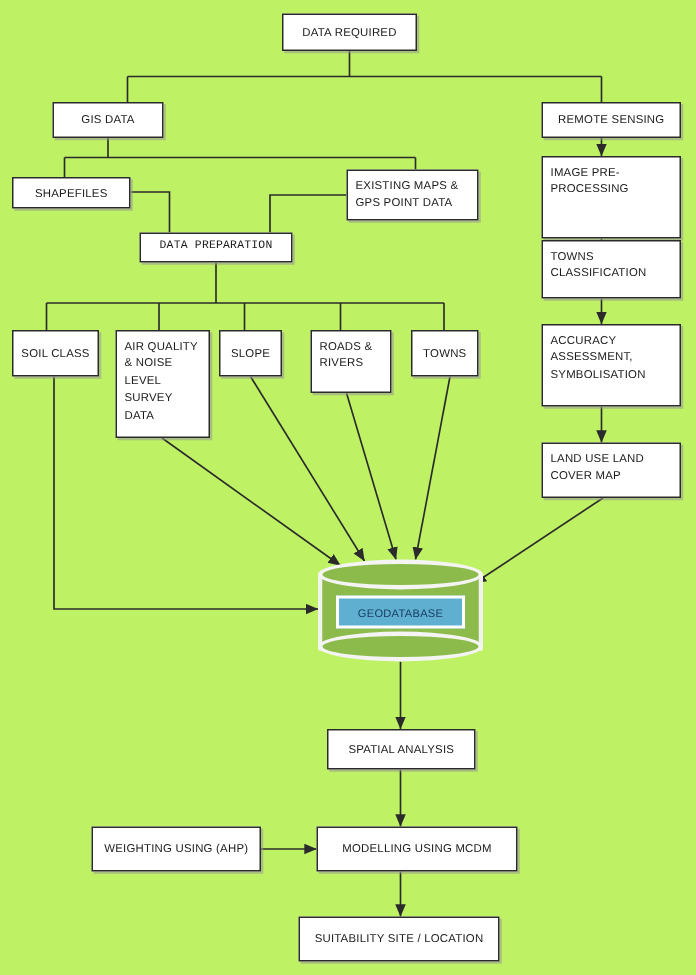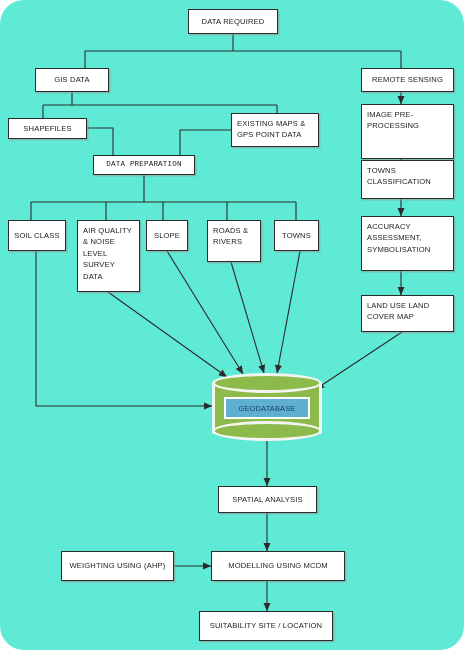--- a/index.html
+++ b/index.html
@@ -4,24 +4,23 @@
 <style>
   html, body {
     margin: 0;
     padding: 0;
     background: #ffffff;
   }
   #canvas {
     position: relative;
     width: 464px;
     height: 650px;
-    background: #5eead4;
+    background: #bef264;
     font-family: "Liberation Sans", sans-serif;
     overflow: hidden;
-    border-radius: 24px;
   }
   svg.edges {
     position: absolute;
     left: 0;
     top: 0;
     width: 464px;
     height: 650px;
     pointer-events: none;
   }
   .node {

